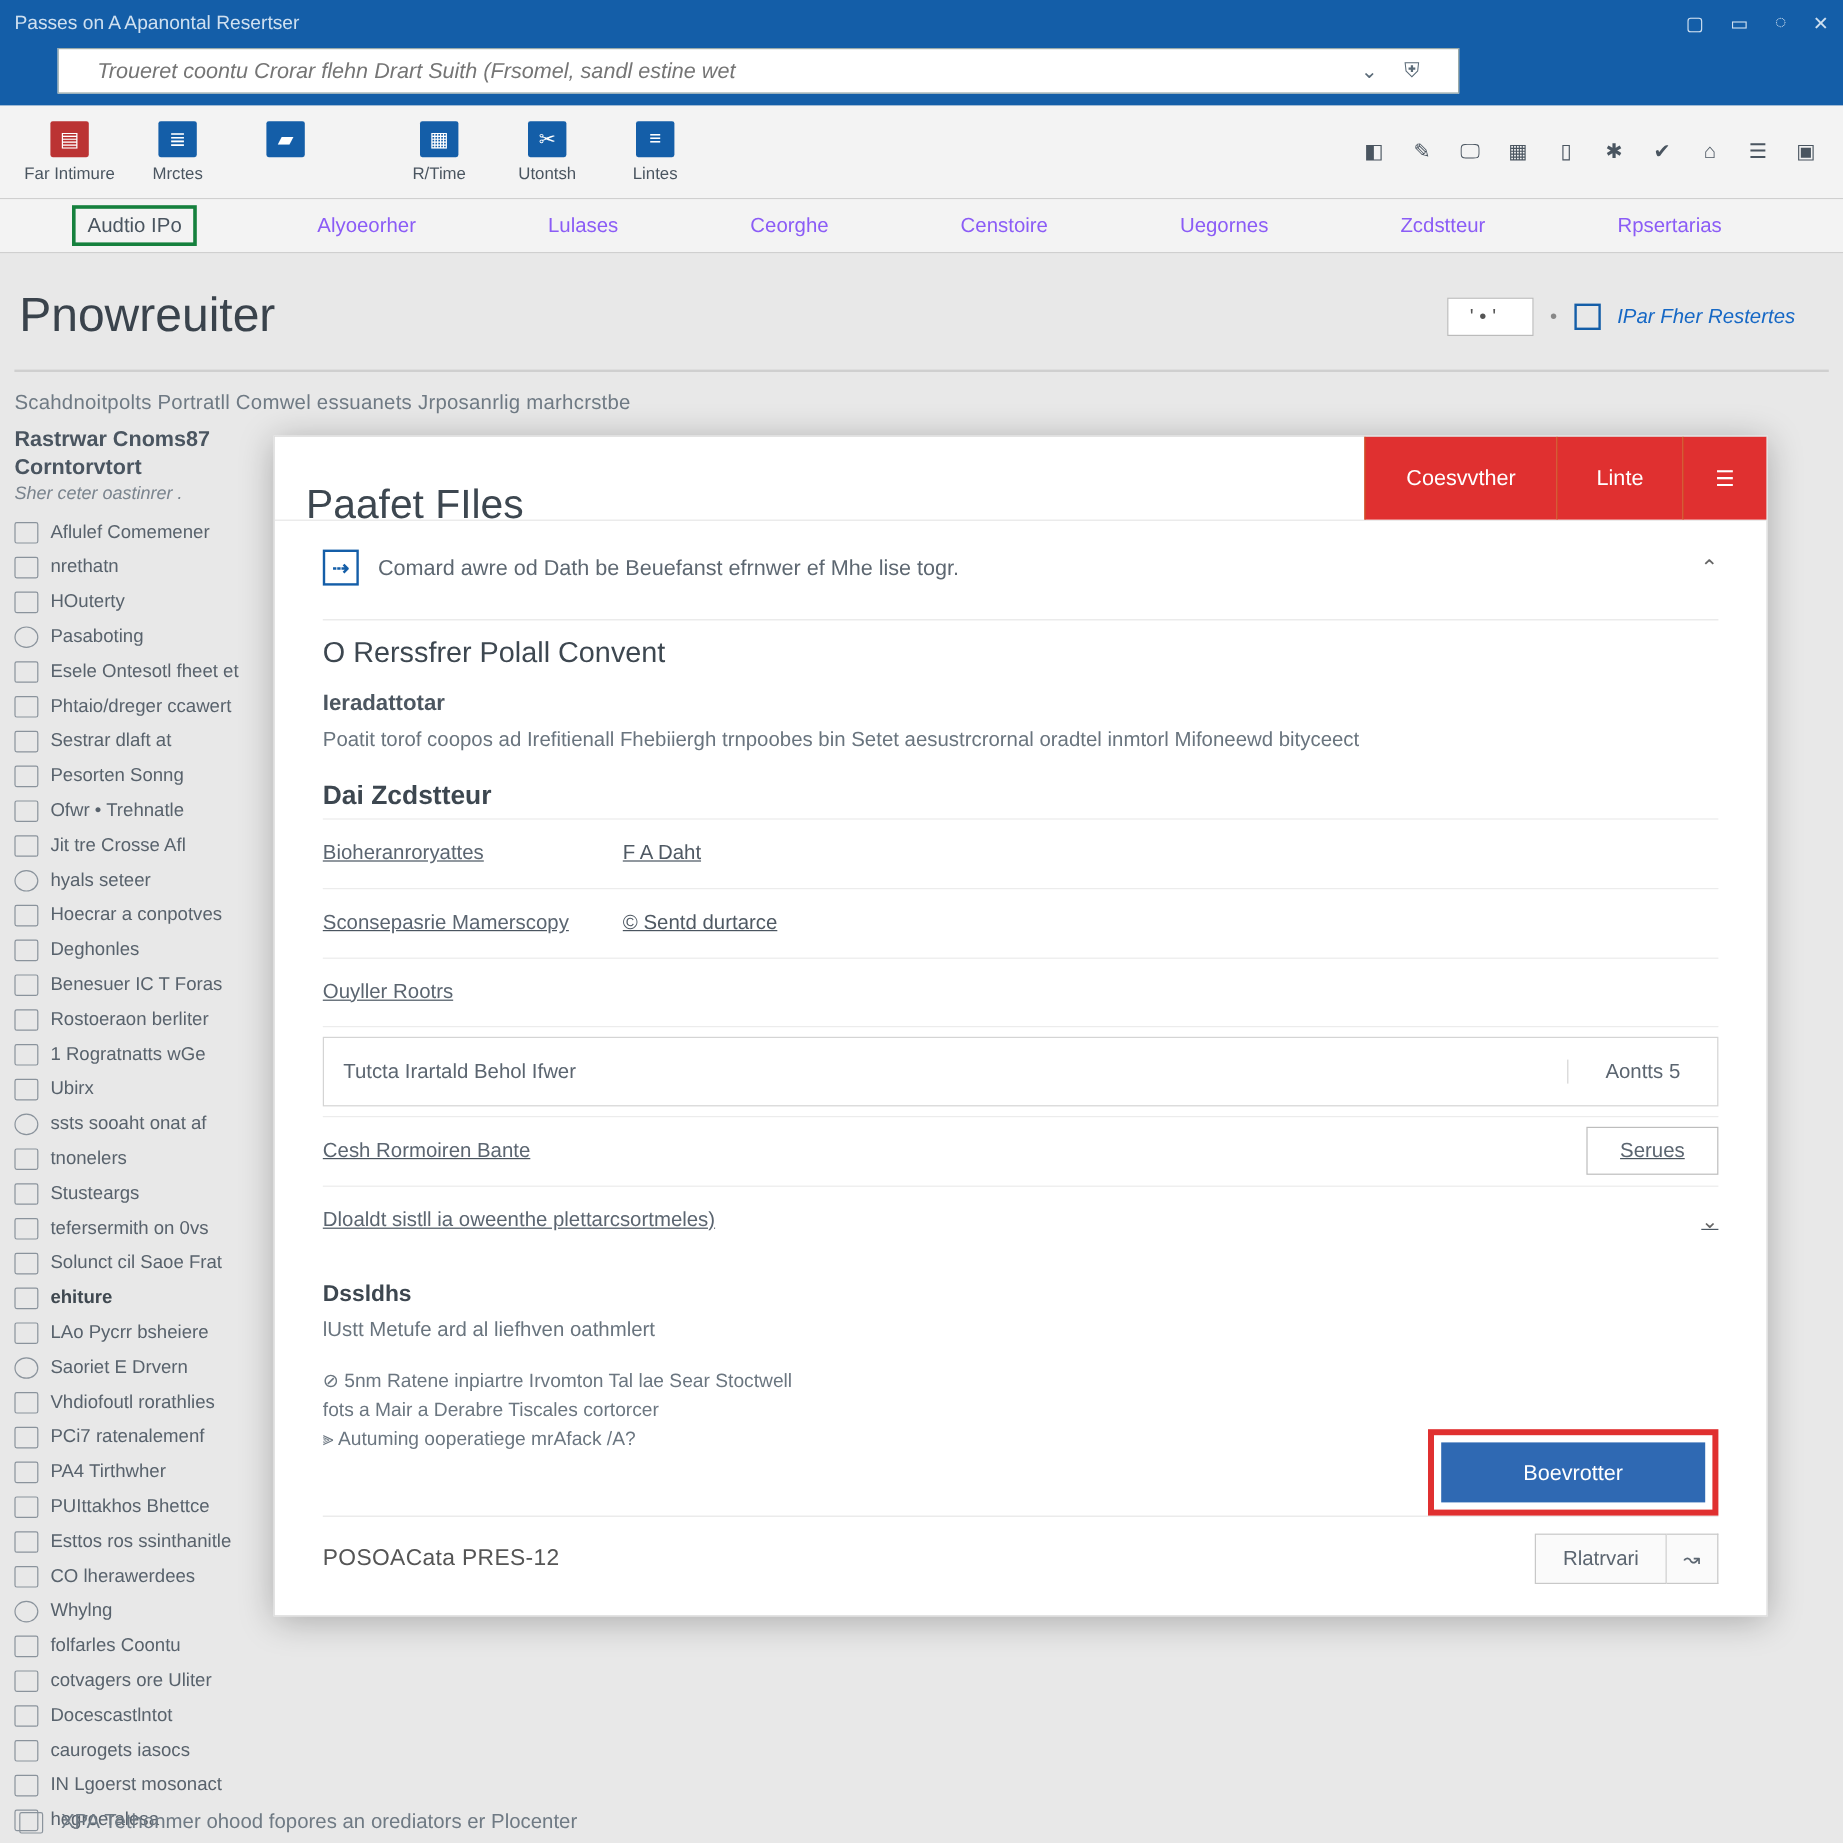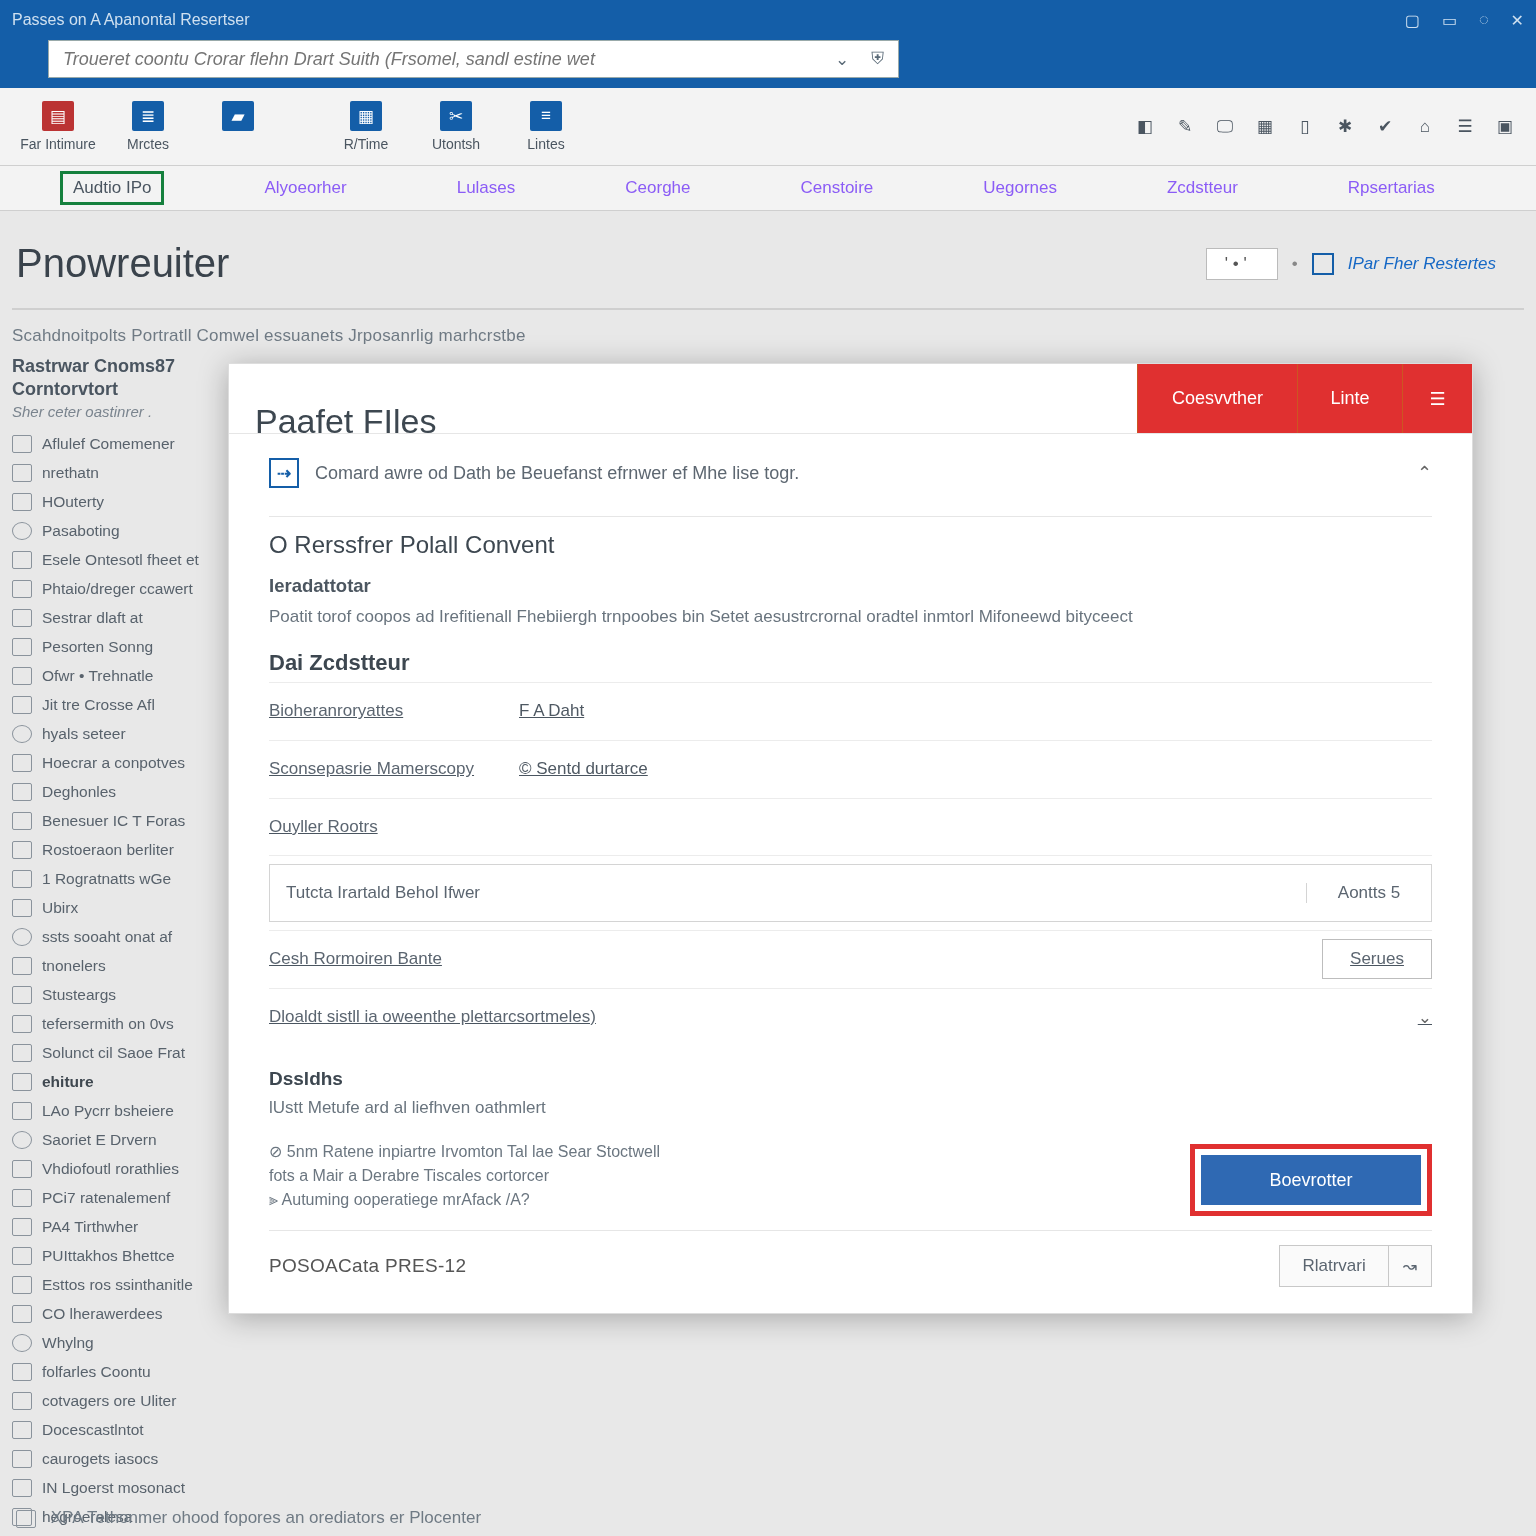--- a/index.html
+++ b/index.html
@@ -1,21 +1,21 @@
 <!DOCTYPE html>
 <html><head>
 <meta charset="utf-8">
 <style>
 * { margin:0; padding:0; box-sizing:border-box; font-family:"Segoe UI",Arial,sans-serif; }
 body { width:1536px; height:1536px; background:#e8e8e8; overflow:hidden; font-size:17px; color:#4a5560; }
 .titlebar { height:40px; background:#145ea8; display:flex; align-items:center; padding:0 12px; color:#cfe0f0; font-size:16px; }
 .titlebar .win-controls { margin-left:auto; display:flex; gap:22px; color:#cfe0f0; }
 .titlebar .win-controls span { cursor:pointer; }
 .searchbar { height:48px; background:#145ea8; display:flex; align-items:center; padding:0 12px 10px 48px; }
-.searchbox { width:851px; height:38px; background:#fff; border:1px solid #9aa; padding:0 14px; display:flex; align-items:center;justify-content:center; }
+.searchbox { width:1168px; height:38px; background:#fff; border:1px solid #9aa; padding:0 32px; display:flex; align-items:center;justify-content:center; }
 .searchbox input { border:none; outline:none; width:970px; color:#5b6b78; font-size:18px; font-style:italic; }
 .searchbox .sicons { margin-left:auto; display:flex; gap:22px; color:#5b6b78; }
 .ribbon { height:78px; background:#f3f3f3; border-bottom:1px solid #cfcfcf; display:flex; align-items:center; padding:0 18px; gap:10px; }
 .rib-group { display:flex; flex-direction:column; align-items:center; gap:5px; width:80px; }
 .rib-group .ricon { width:32px; height:30px; background:#145ea8; border-radius:2px; display:flex; align-items:center; justify-content:center; color:#fff; }
 .rib-group.alt .ricon { background:#b33; }
 .rib-group .rlbl { font-size:14px; color:#4a5560; }
 .rib-right { margin-left:auto; display:flex; gap:14px; color:#4a5560; }
 .rib-right span { width:26px; height:26px; display:flex; align-items:center; justify-content:center; }
 .tabs { height:45px; background:#f3f3f3; border-bottom:1px solid #cfcfcf; display:flex; align-items:center; padding:0 60px; gap:90px; }
@@ -60,21 +60,21 @@
 .form-row .fval { color:#4f5963; font-size:17px; }
 .form-row .end-input { margin-left:auto; width:110px; height:40px; border:1px solid #bdbdbd; background:#fff; text-align:center; color:#5b6570; font-size:17px; display:flex; align-items:center; justify-content:center; }
 .form-full { height:58px; border:1px solid #d4d4d4; display:flex; align-items:center; margin:8px 0; }
 .form-full .cell { flex:1; padding:0 16px; color:#5b6570; font-size:17px; }
 .form-full .cell.sep { border-left:1px solid #d4d4d4; flex:0 0 70px; }
 .form-full .btncell { width:125px; border-left:1px solid #d4d4d4; text-align:center; color:#5b6570; }
 .subhead { font-size:22px; color:#3d4750; margin:20px 0 6px 0; }
 .note-list { font-size:16px; color:#6b7680; line-height:1.5; margin:6px 0 18px 0; }
 .action-row { display:flex; gap:30px; justify-content:flex-end; padding:18px 0; border-top:1px solid #e6e6e6; margin-top:10px; }
 .action-btn { width:220px; height:50px; background:#2f69b3; color:#fff; display:flex; align-items:center; justify-content:center; font-size:18px; border:none; }
-.action-outline { border:5px solid #e03030; padding:6px; }
+.action-outline { border:5px solid #e03030; padding:6px;margin-top:47px; }
 .foot-row { display:flex; align-items:center; padding:14px 0 6px 0; border-top:1px solid #e6e6e6; }
 .foot-row .ftitle { font-size:19px; color:#555; letter-spacing:.3px; }
 .foot-row .fbtns { margin-left:auto; display:flex; gap:0; }
 .foot-row .fb { height:42px; border:1px solid #c8c8c8; padding:0 22px; display:flex; align-items:center; color:#5b6570; font-size:17px; background:#fafafa; }
 .foot-row .fb + .fb { border-left:none; }
 .bg-footer { position:absolute; left:16px; bottom:8px; color:#6f7a84; font-size:17px; }
 .bg-footer .sic { display:inline-block; width:20px; height:18px; border:1.5px solid #8a939c; border-radius:2px; margin-right:10px; vertical-align:middle; }
 </style>
 </head>
 <body>

